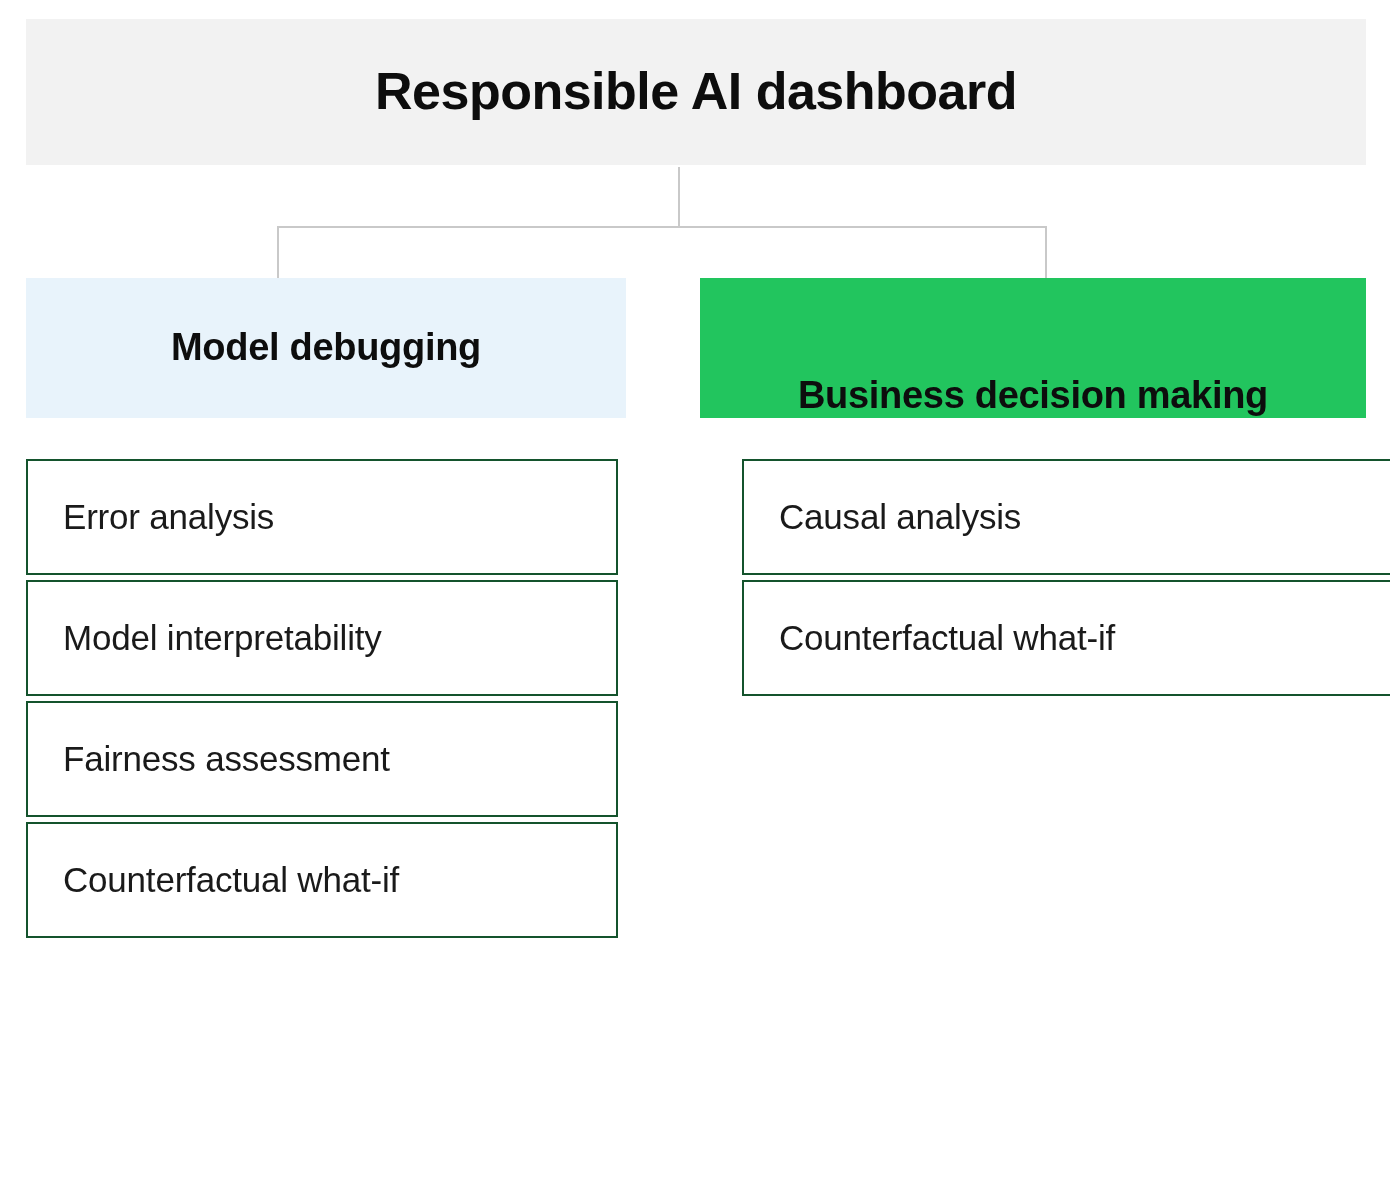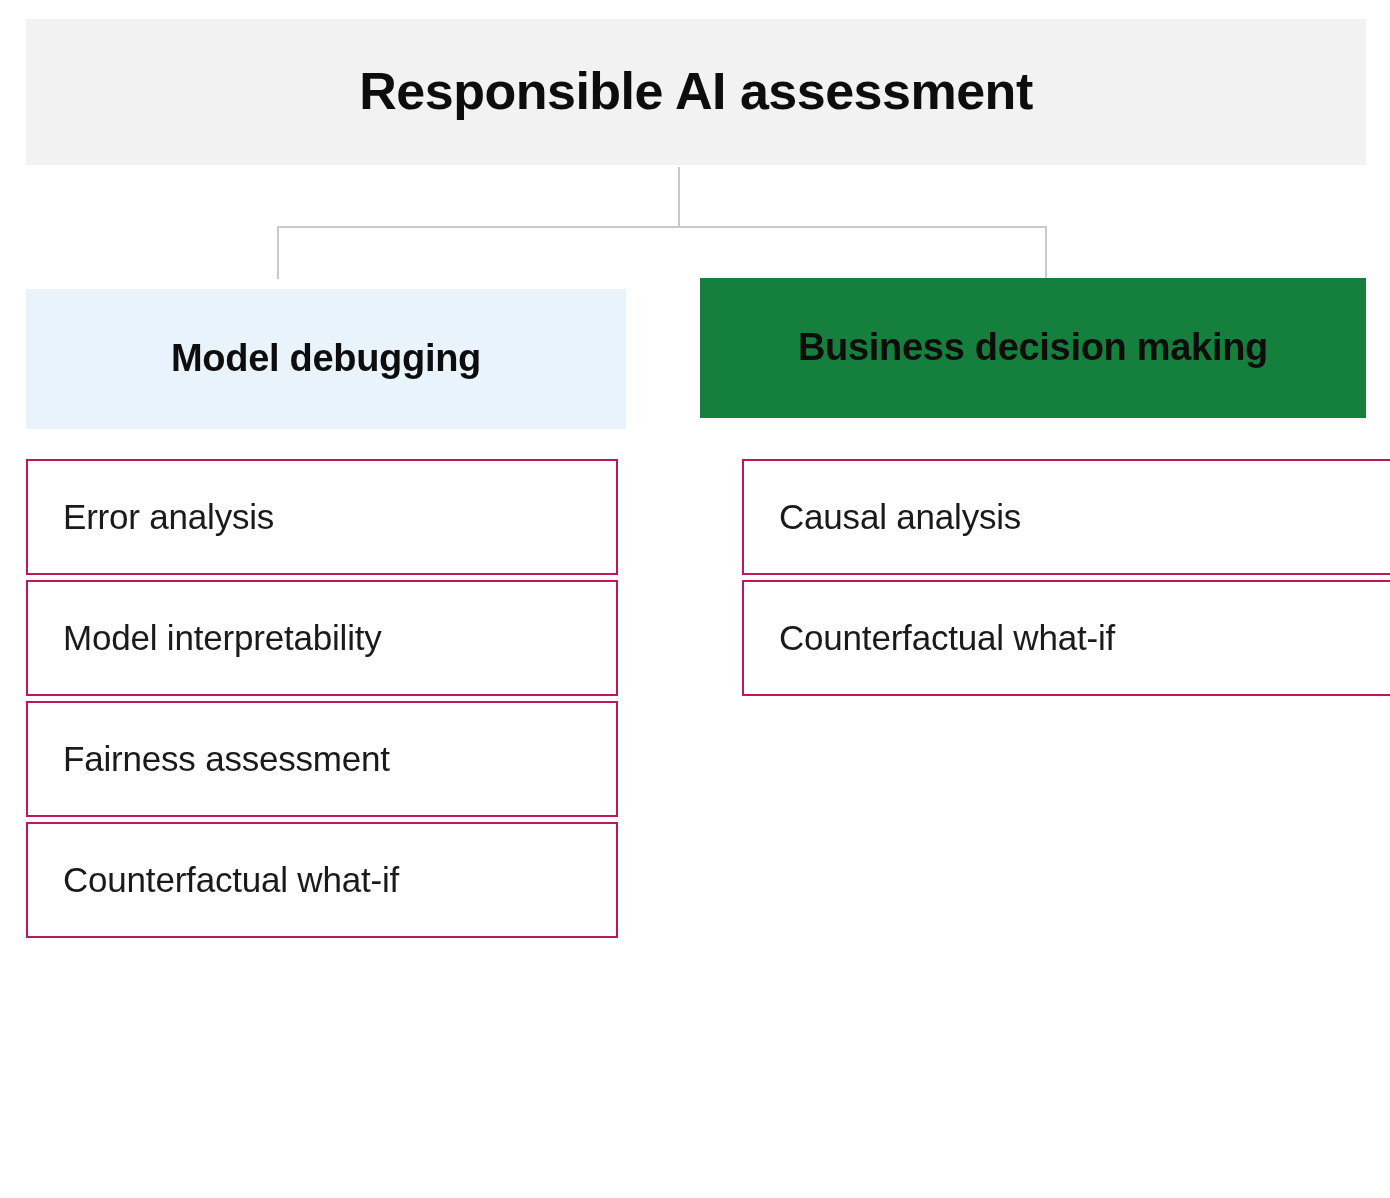--- a/index.html
+++ b/index.html
@@ -80,43 +80,43 @@
   .branch-left  { left: 26px;  width: 600px; }
   .branch-right { left: 700px; width: 666px; }
 
   .branch-header {
     height: 140px;
     display: flex;
     align-items: center;
     justify-content: center;
     box-sizing: border-box;
   }
-  .branch-header-left  { background: #e8f3fb; margin-top: 11px; }
-  .branch-header-right { background: #15803d; }
+  .branch-header-left  { background: #e8f3fb; }
+  .branch-header-right { background: #22c55e; align-items: flex-end; }
 
   .branch-title {
     font-size: 38px;
     font-weight: bold;
     color: #0d0d0d;
     letter-spacing: -0.3px;
     text-align: center;
     line-height: 1.15;
   }
 
   
   .item-list {
     position: absolute;
     top: 181px;
   }
   .item-list-left  { left: 0px;  width: 592px; }
   .item-list-right { left: 16px; width: 650px; padding-left: 26px; }
 
   .item-box {
     box-sizing: border-box;
-    border: 2px solid #be185d;
+    border: 2px solid #14532d;
     background: #ffffff;
     height: 116px;
     display: flex;
     align-items: center;
     padding-left: 35px;
     margin-bottom: 5px;
   }
   .item-label {
     font-size: 35px;
     font-weight: normal;
@@ -125,21 +125,21 @@
     line-height: 1.2;
     white-space: nowrap;
   }
 </style>
 </head>
 <body>
 
 <div id="canvas">
 
   <div class="root-box">
-    <div class="root-title">Responsible AI assessment</div>
+    <div class="root-title">Responsible AI dashboard</div>
   </div>
 
   <div class="conn conn-stem"></div>
   <div class="conn conn-bar"></div>
   <div class="conn conn-drop-left"></div>
   <div class="conn conn-drop-right"></div>
 
   <div class="branch branch-left">
     <div class="branch-header branch-header-left">
       <div class="branch-title">Model debugging</div>

